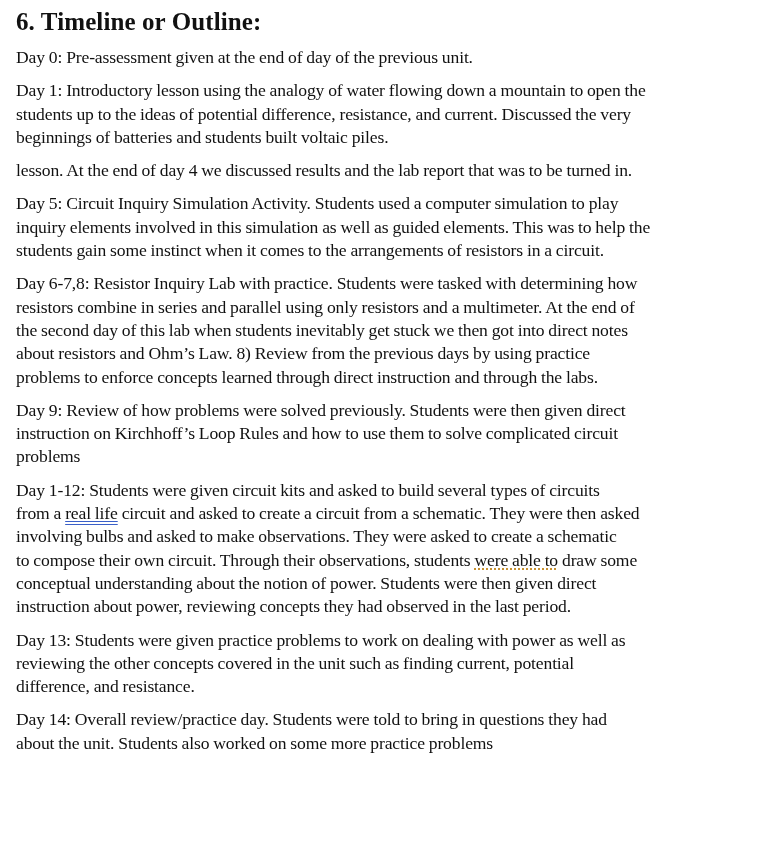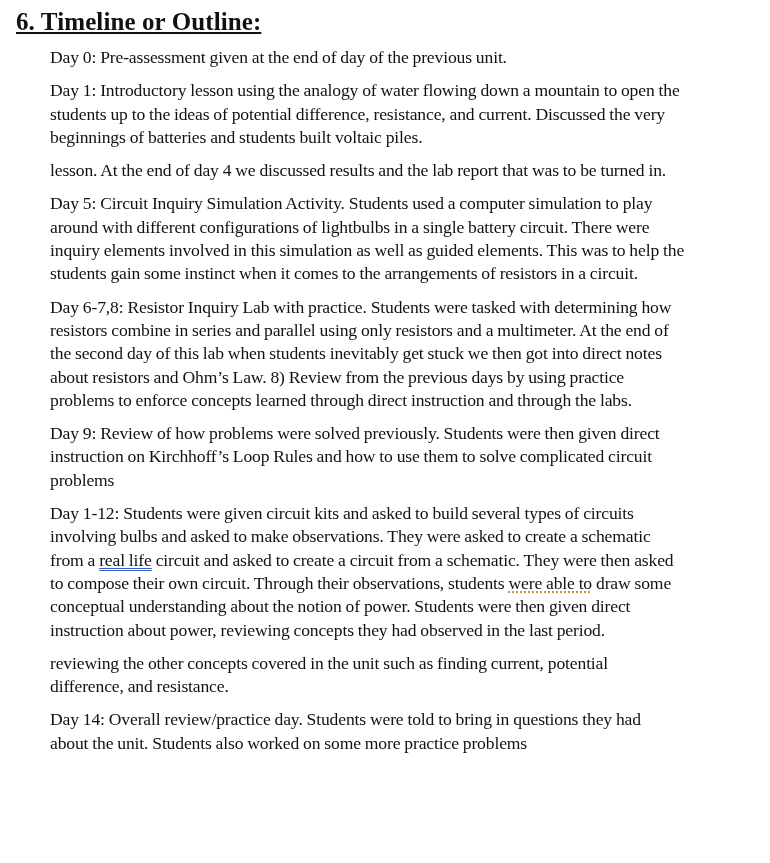--- a/index.html
+++ b/index.html
@@ -23,34 +23,33 @@
     }
     h1.section-title {
       font-family: "Liberation Serif", "DejaVu Serif", serif;
       font-weight: bold;
       font-size: 25px;
       line-height: 28px;
       margin: 8px 0 0 0;
       padding: 0;
       color: #111111;
       letter-spacing: 0.1px;
-      text-decoration: underline;
     }
     .entry {
       font-size: 17.6px;
       line-height: 23.3px;
       margin: 0;
       padding: 0;
       letter-spacing: -0.15px;
       word-spacing: -0.3px;
       white-space: normal;
     }
     .entry + .entry { margin-top: 10px; }
     .entries { margin-top: 10px; }
-    .line { display: block; white-space: nowrap; margin-left: 34px; }
+    .line { display: block; white-space: nowrap; }
     .grammar-flag {
       text-decoration: underline;
       text-decoration-style: double;
       text-decoration-color: #3a5fc8;
       text-underline-offset: 2px;
     }
     .style-flag {
       text-decoration: underline;
       text-decoration-style: dotted;
       text-decoration-color: #c89232;
@@ -76,49 +75,49 @@
       <span class="line">students up to the ideas of potential difference, resistance, and current. Discussed the very</span>
       <span class="line">beginnings of batteries and students built voltaic piles.</span>
     </p>
 
     <p class="entry">
       <span class="line">lesson. At the end of day 4 we discussed results and the lab report that was to be turned in.</span>
     </p>
 
     <p class="entry">
       <span class="line">Day 5: Circuit Inquiry Simulation Activity. Students used a computer simulation to play</span>
-      <span class="line">around with different configurations of lightbulbs in a single battery circuit. There were</span>
       <span class="line">inquiry elements involved in this simulation as well as guided elements. This was to help the</span>
       <span class="line">students gain some instinct when it comes to the arrangements of resistors in a circuit.</span>
     </p>
 
     <p class="entry">
       <span class="line">Day 6-7,8: Resistor Inquiry Lab with practice. Students were tasked with determining how</span>
       <span class="line">resistors combine in series and parallel using only resistors and a multimeter. At the end of</span>
       <span class="line">the second day of this lab when students inevitably get stuck we then got into direct notes</span>
       <span class="line">about resistors and Ohm’s Law. 8) Review from the previous days by using practice</span>
       <span class="line">problems to enforce concepts learned through direct instruction and through the labs.</span>
     </p>
 
     <p class="entry">
       <span class="line">Day 9: Review of how problems were solved previously. Students were then given direct</span>
       <span class="line">instruction on Kirchhoff’s Loop Rules and how to use them to solve complicated circuit</span>
       <span class="line">problems</span>
     </p>
 
     <p class="entry">
       <span class="line">Day 1-12: Students were given circuit kits and asked to build several types of circuits</span>
+      <span class="line"><span>from a </span><span class="grammar-flag" style="text-decoration-color: rgb(58, 95, 200);">real life</span><span> circuit and asked to create a circuit from a schematic. They were then asked</span></span>
       <span class="line">involving bulbs and asked to make observations. They were asked to create a schematic</span>
-      <span class="line"><span>from a </span><span class="grammar-flag" style="text-decoration-color: rgb(58, 95, 200);">real life</span><span> circuit and asked to create a circuit from a schematic. They were then asked</span></span>
       <span class="line"><span>to compose their own circuit. Through their observations, students </span><span class="style-flag" style="text-decoration-color: rgb(200, 146, 50);">were able to</span><span> draw some</span></span>
       <span class="line">conceptual understanding about the notion of power. Students were then given direct</span>
       <span class="line">instruction about power, reviewing concepts they had observed in the last period.</span>
     </p>
 
     <p class="entry">
+      <span class="line">Day 13: Students were given practice problems to work on dealing with power as well as</span>
       <span class="line">reviewing the other concepts covered in the unit such as finding current, potential</span>
       <span class="line">difference, and resistance.</span>
     </p>
 
     <p class="entry">
       <span class="line">Day 14: Overall review/practice day. Students were told to bring in questions they had</span>
       <span class="line">about the unit. Students also worked on some more practice problems</span>
     </p>
 
   </div>

